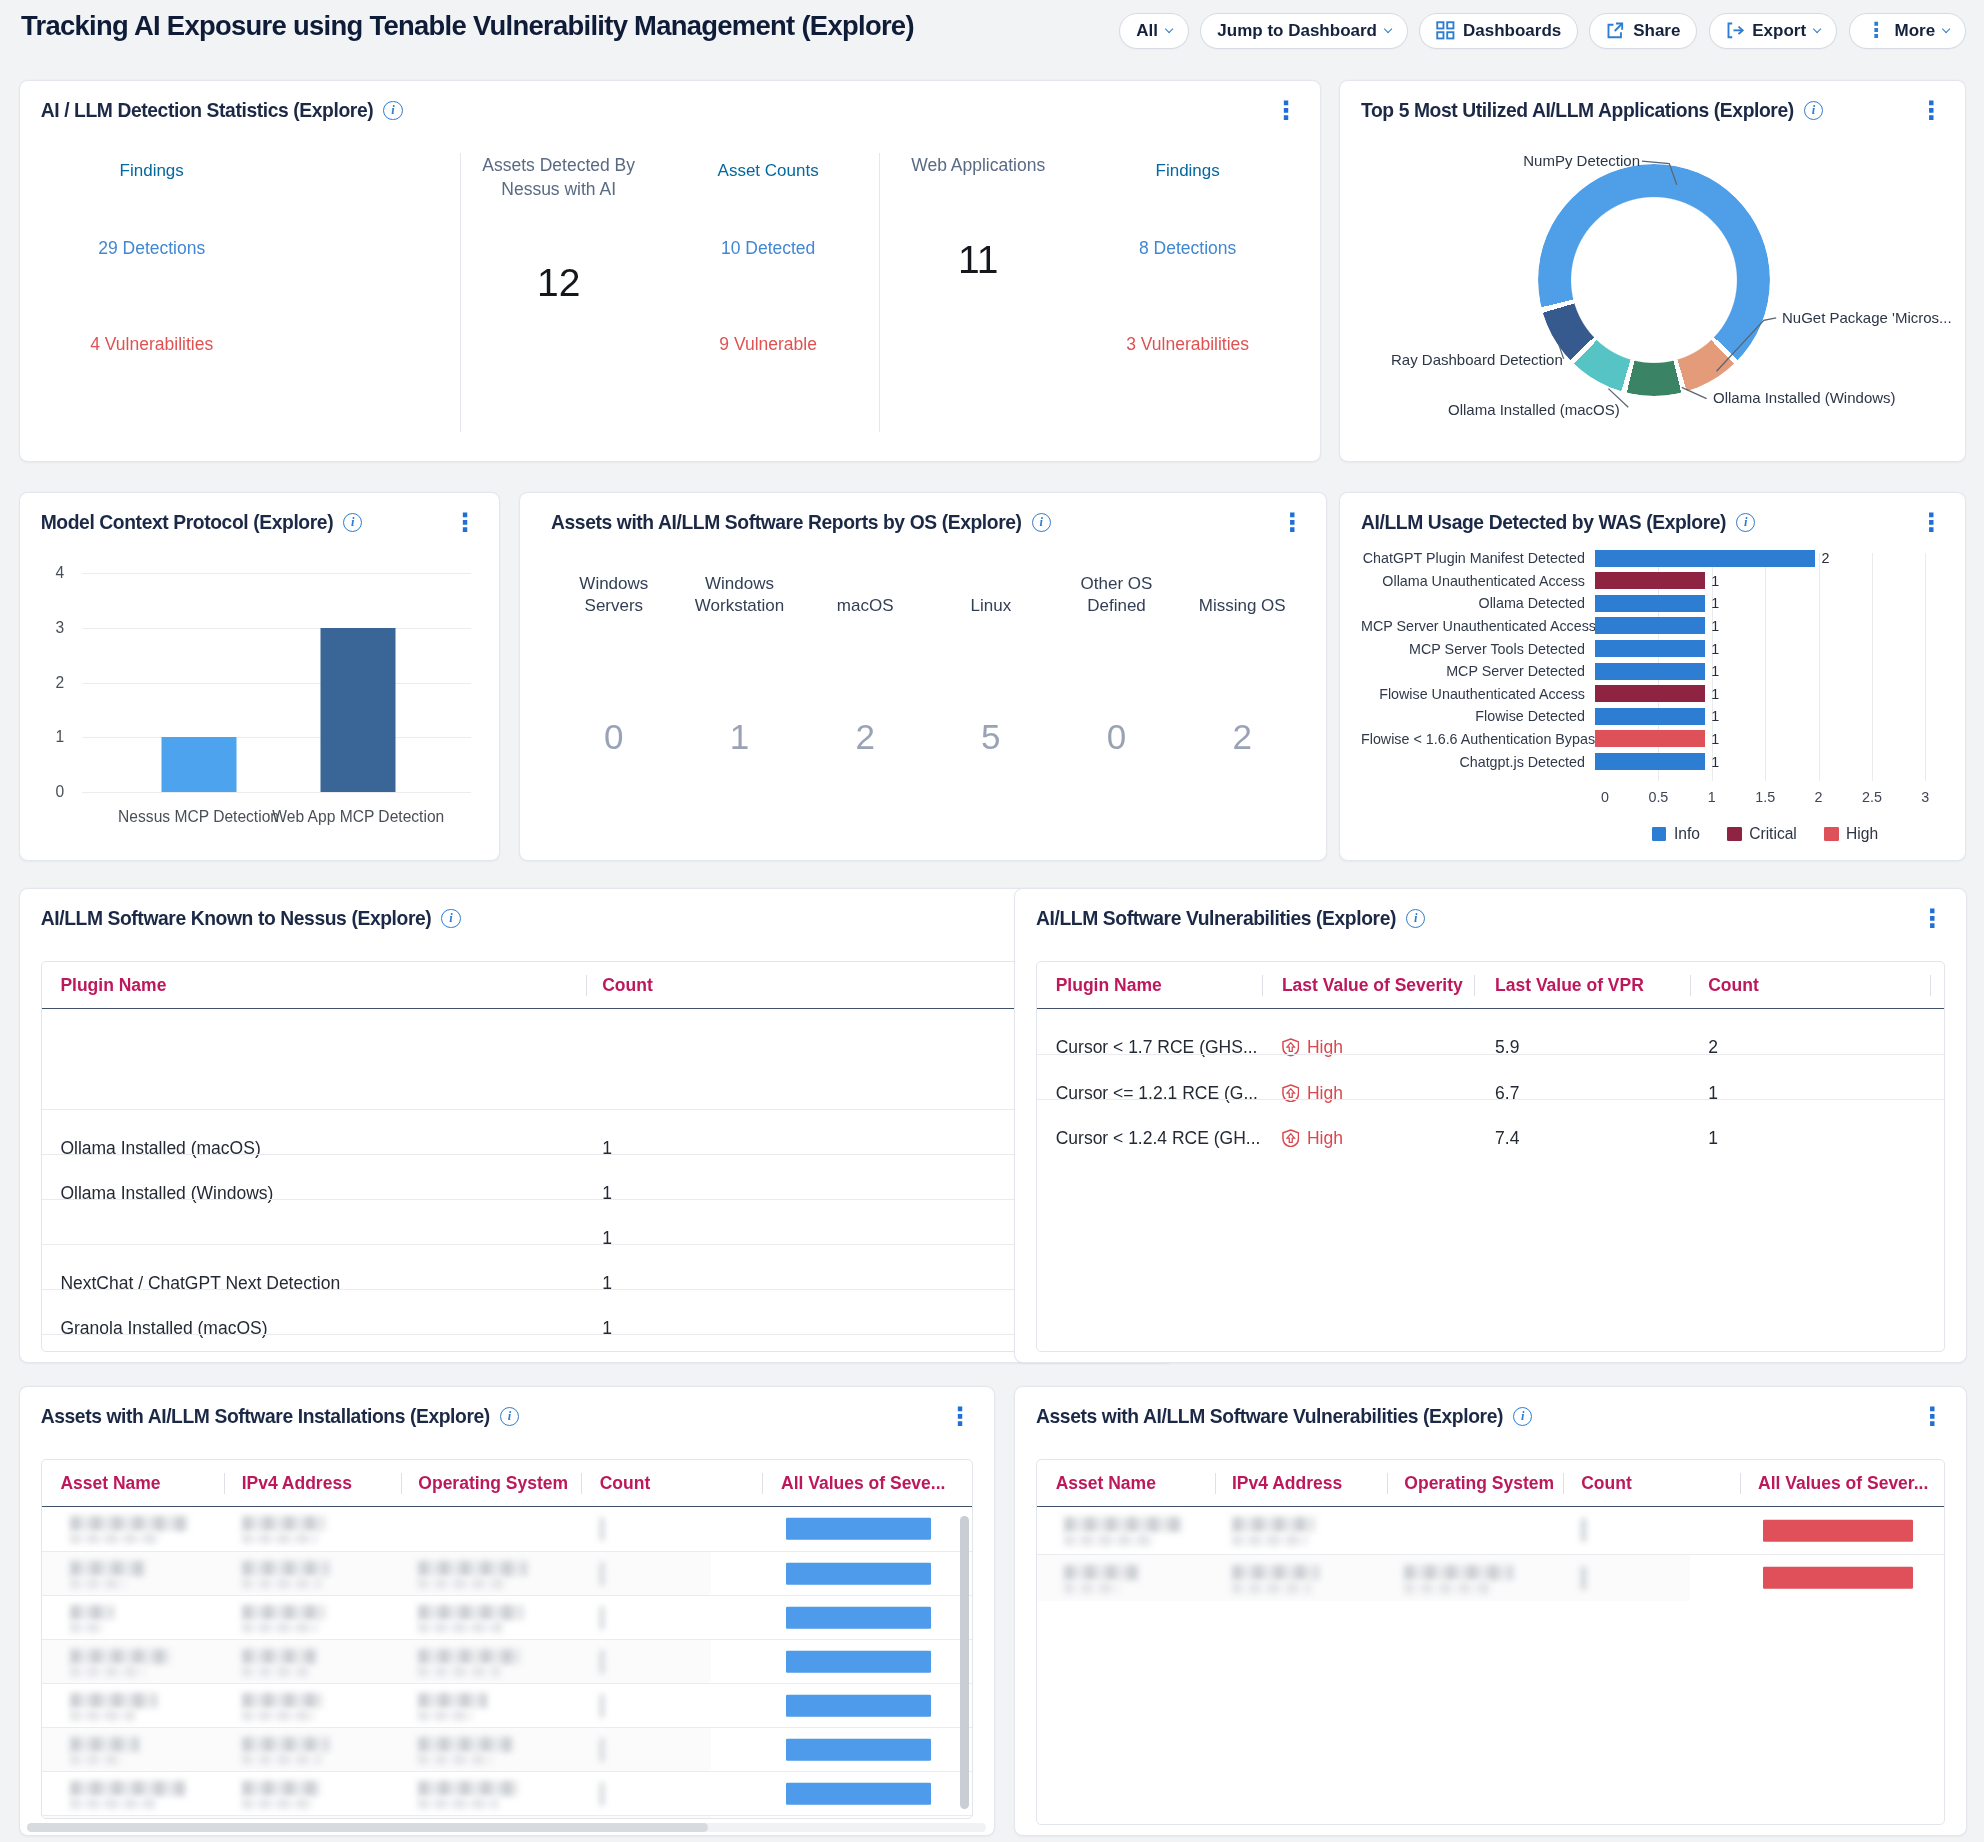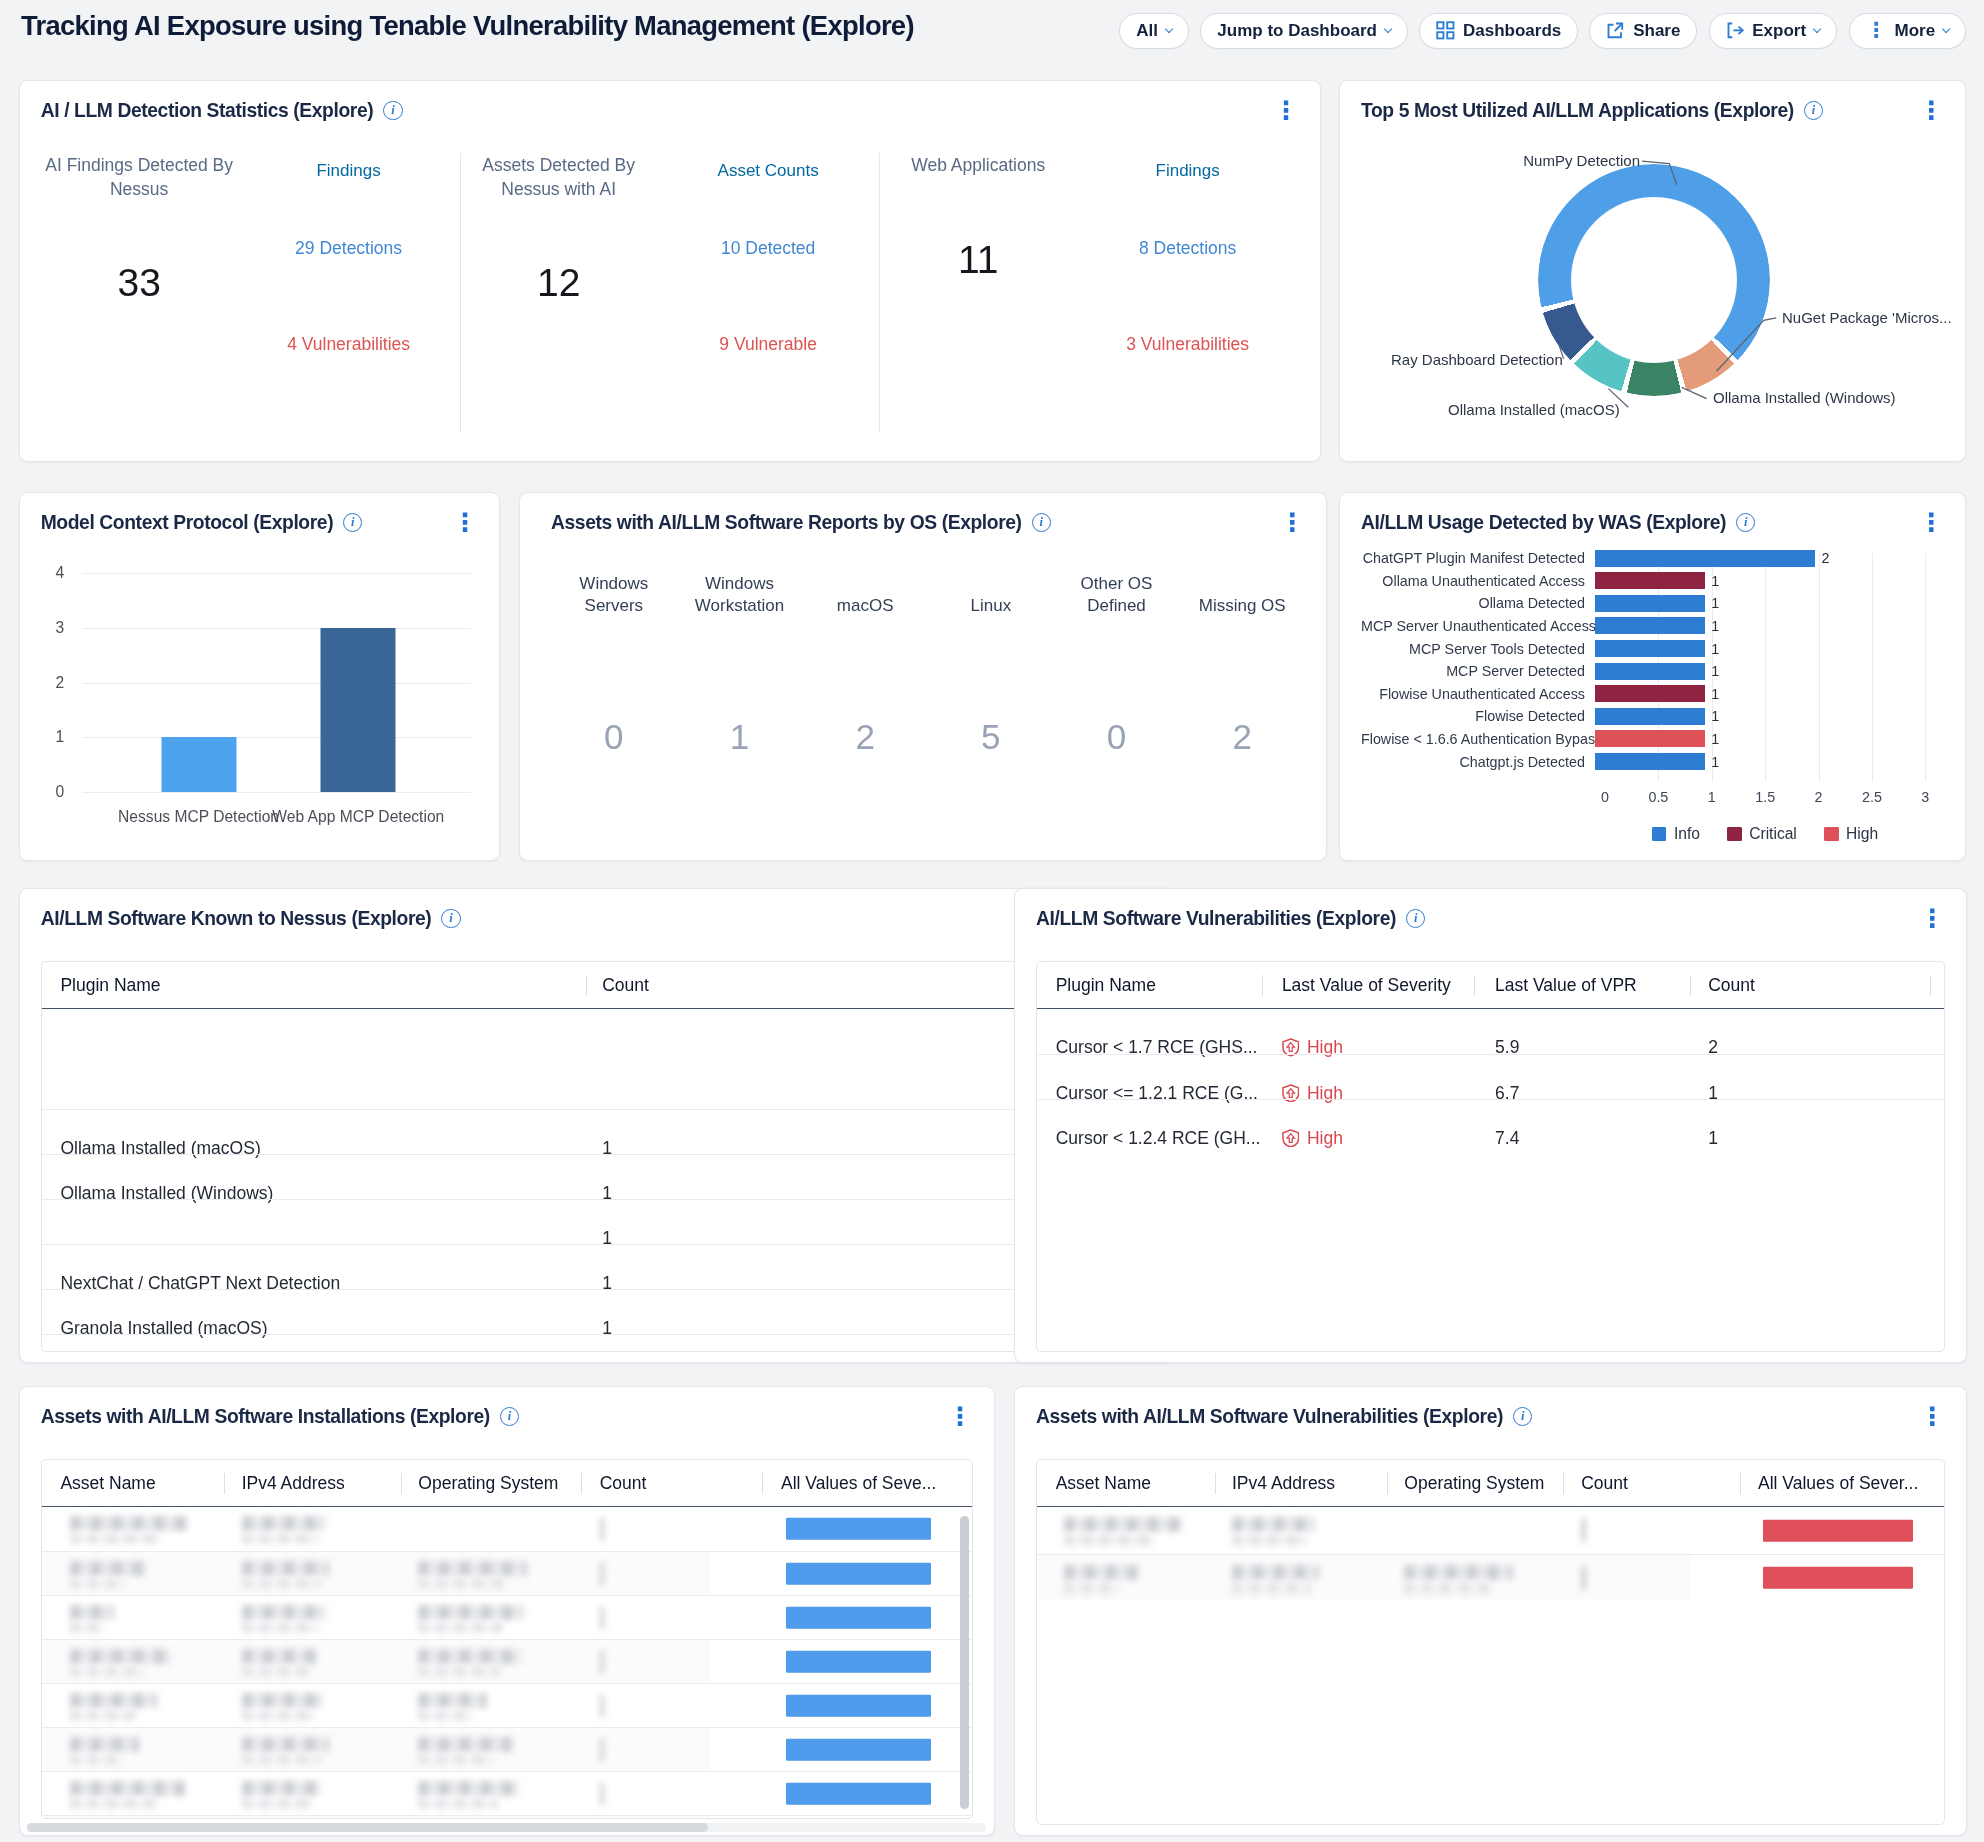--- a/index.html
+++ b/index.html
@@ -67,21 +67,21 @@
   .was-val{position:absolute;top:50%;transform:translateY(-50%);font-size:14.3px;color:#262c38;}
   #was-axis{position:absolute;left:244px;right:18.7px;bottom:35px;height:18.7px;}
   .xtick{position:absolute;transform:translateX(-50%);font-size:14.3px;color:#3e4554;}
   #was-legend{position:absolute;left:244px;right:18.7px;bottom:0;display:flex;gap:27.4px;justify-content:center;}
   .leg-item{display:flex;align-items:center;gap:7.5px;font-size:15.6px;color:#2c3444;}
   .leg-sw{width:14.3px;height:14.3px;border-radius:1.2px;}
   
   .tbl{position:absolute;left:21px;right:21px;border:0.6px solid #e2e5ea;border-radius:5px;
        background:#fff;overflow:hidden;}
   .tbl-head{position:relative;height:47px;border-bottom:1.9px solid #43506b;}
-  .th{position:absolute;top:0;line-height:47px;font-size:17.5px;font-weight:400;color:#0f172a;white-space:nowrap;}
+  .th{position:absolute;top:0;line-height:47px;font-size:17.5px;font-weight:700;color:#be185d;white-space:nowrap;}
   .vsep{position:absolute;top:12.5px;bottom:12.5px;width:0.6px;background:#dde1e7;}
   .trow{position:relative;border-top:0.6px solid #e9ebef;}
   .trow:first-child{border-top:none;}
   .cell{position:absolute;top:16px;font-size:17.5px;color:#242a35;white-space:nowrap;}
   .sev-cell{display:flex;align-items:center;gap:7.5px;color:#d9484e;height:100%;}
   .rb{position:absolute;border-radius:1.9px;filter:blur(3.1px);
       background:repeating-linear-gradient(90deg,#cbced3 0 10px,#e8e9eb 10px 21px);}
   .rb.lite{background:repeating-linear-gradient(90deg,#e3e4e7 0 8.7px,#f3f3f5 8.7px 18.7px);}
   .wash{position:absolute;left:0;top:0;bottom:0;width:72%;background:#fbfbfc;}
   .sevbar{position:absolute;height:22.4px;border-radius:1.2px;top:50%;transform:translateY(-50%);}
@@ -151,24 +151,20 @@
   </div>
 
   <div class="card" style="left:18.7px;top:80px;width:1302px;height:382px;">
     <div class="card-head">
       <span class="w-title">AI / LLM Detection Statistics (Explore)</span>
       <span class="info-ic">i</span>
       <span class="kebab">⋮</span>
     </div>
     <div id="stats-wrap">
         <div class="stat-group">
-          <div class="sg-left">
-            <div class="sg-label">AI Findings Detected By Nessus</div>
-            <div class="sg-num">33</div>
-          </div>
           <div class="sg-right">
             <div class="sg-col">Findings</div>
             <div class="sg-link1">29 Detections</div>
             <div class="sg-link2">4 Vulnerabilities</div>
           </div>
         </div>
         <div class="vdiv"></div>
         <div class="stat-group">
           <div class="sg-left">
             <div class="sg-label">Assets Detected By Nessus with AI</div>

